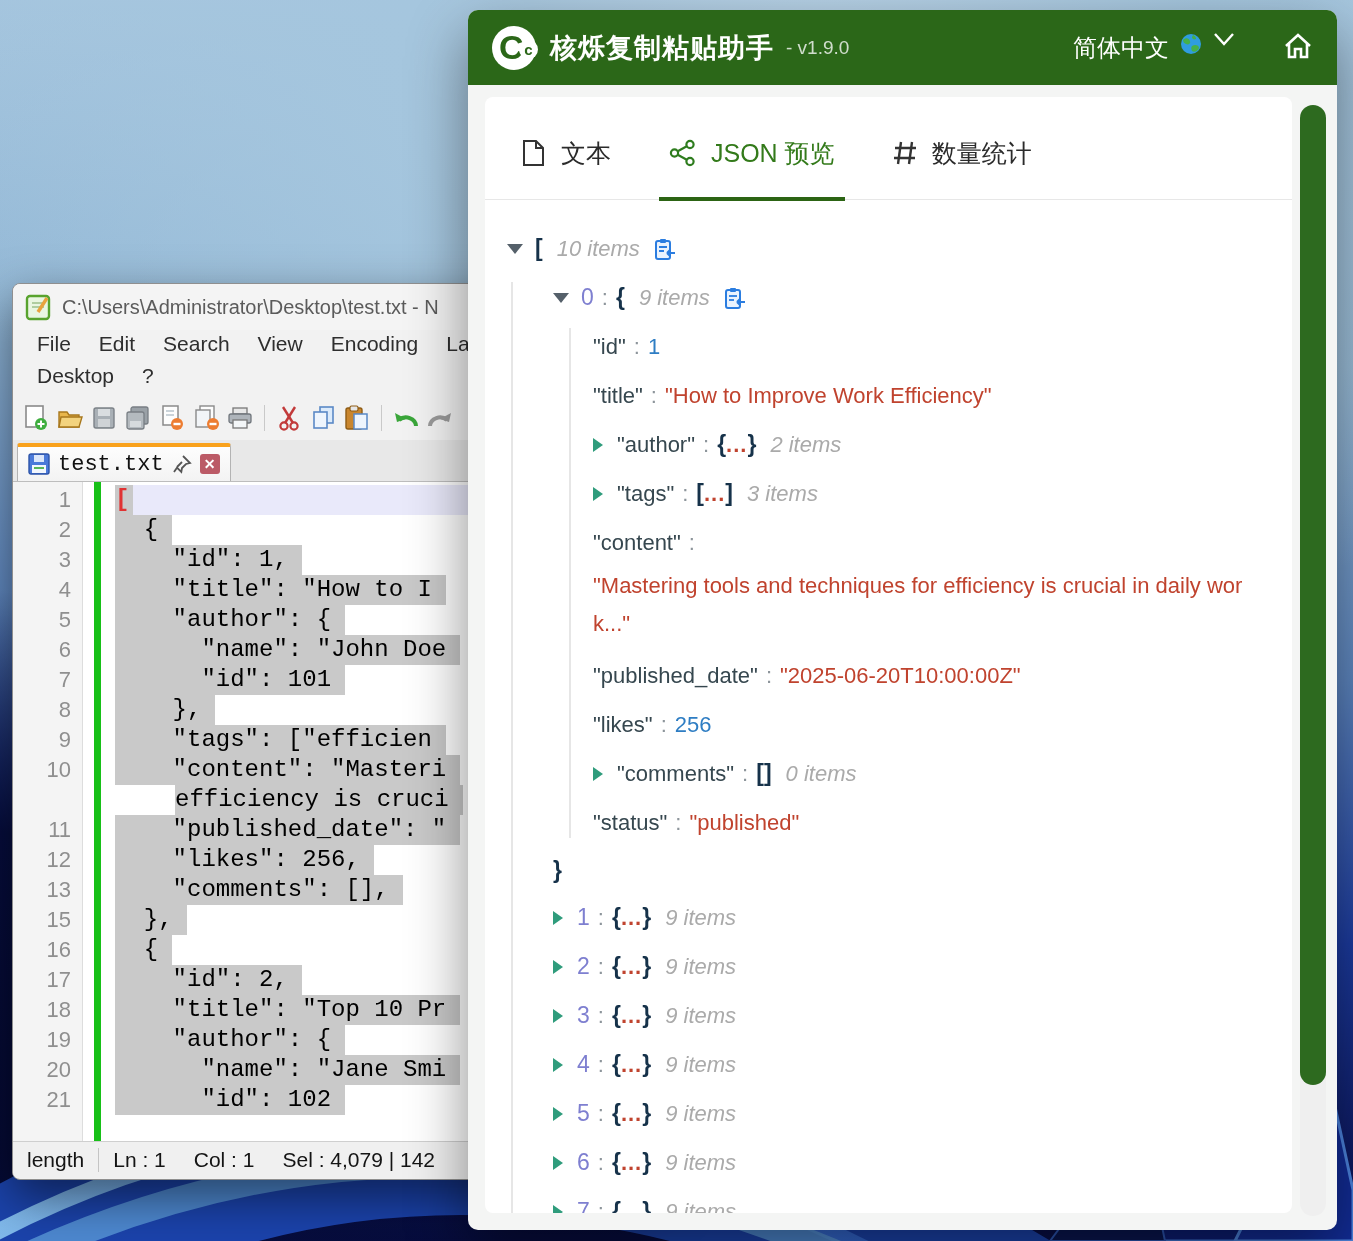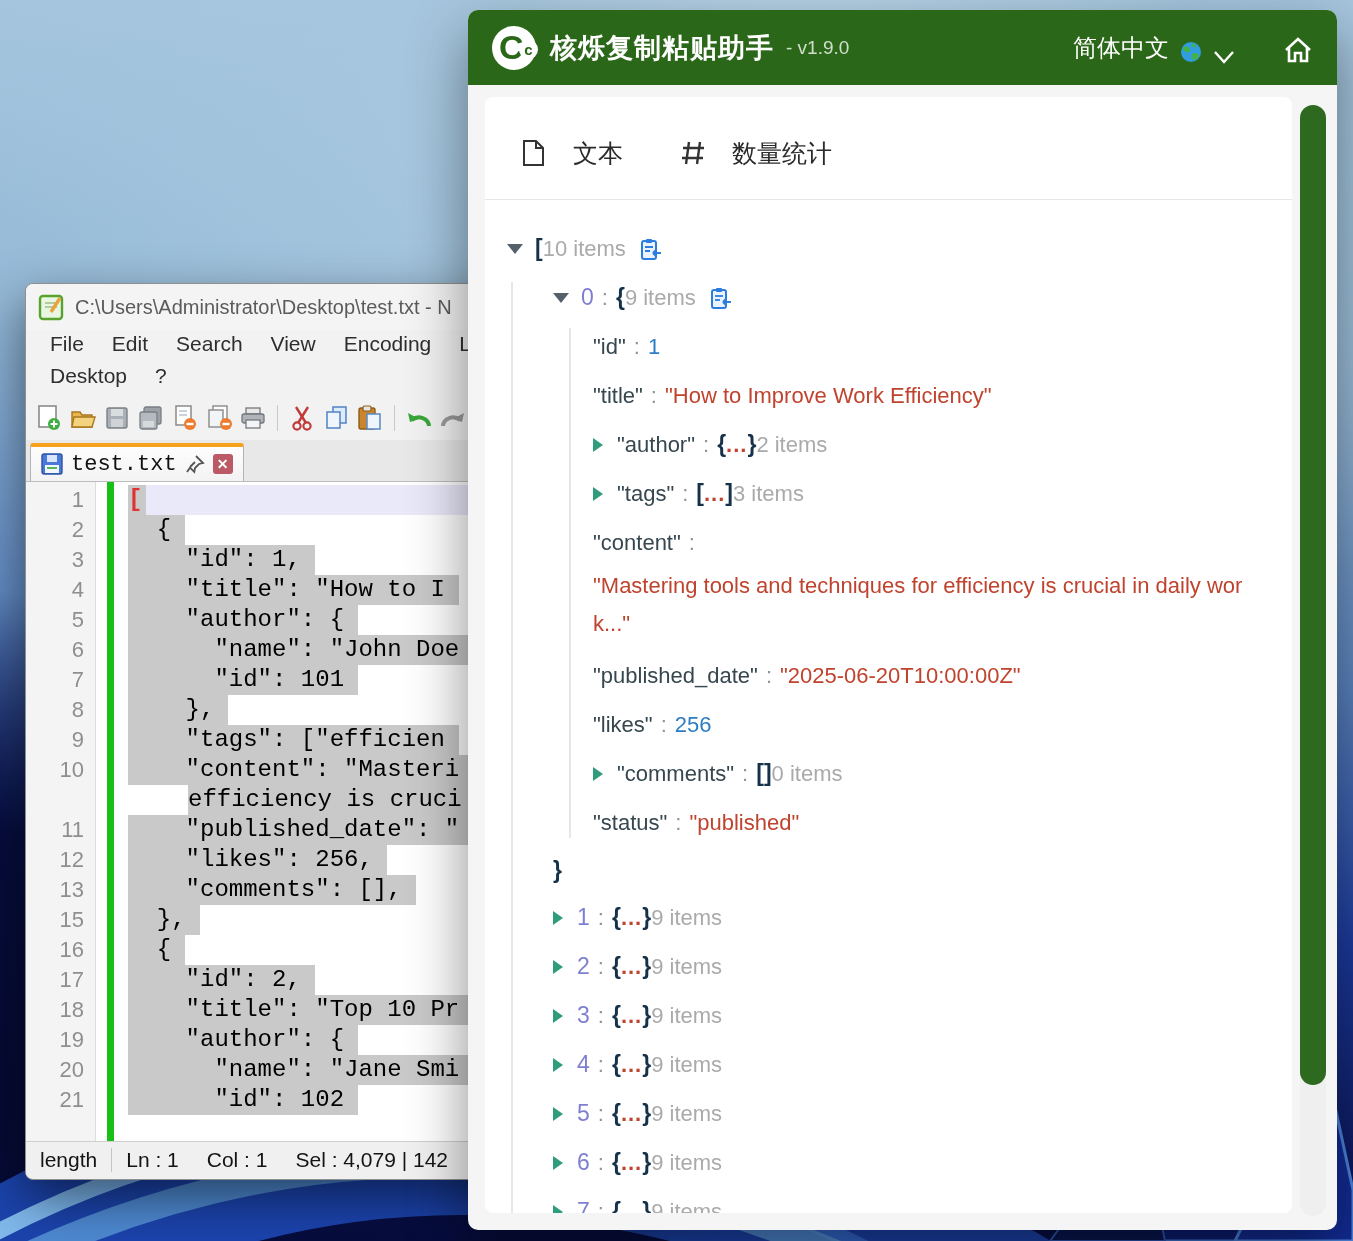--- a/index.html
+++ b/index.html
@@ -8,21 +8,21 @@
   
   .wallpaper { position:absolute; inset:0;
     background:
       radial-gradient(1000px 760px at -12% 88%, #04082e 0%, #060d3d 38%, rgba(6,13,61,0) 68%),
       radial-gradient(1250px 850px at 60% 6%, #bcd6ea 0%, #a5c6de 32%, rgba(165,198,222,0) 72%),
       linear-gradient(183deg, #a9c8e0 0%, #93b8d6 28%, #5d86c0 52%, #1c3ba0 72%, #0a1254 92%, #060b38 100%);
   }
   .wallpaper svg { position:absolute; left:0; top:0; }
 
   
-  .npp { position:absolute; left:25px; top:283px; width:655px; height:897px;
+  .npp { position:absolute; left:12px; top:283px; width:655px; height:897px;
     background:#f2f2f2; border:1px solid #8f8f8f; border-radius:8px;
     box-shadow:0 18px 48px rgba(0,0,0,.5); overflow:hidden; z-index:2; }
   .npp-titlebar { height:46px; display:flex; align-items:center; padding-left:12px; gap:10px;
     background:#f4f4f4; }
   .npp-title { font-size:20px; color:#5b5b5b; white-space:nowrap; }
   .npp-menus { padding:2px 0 0 10px; }
   .npp-menurow { display:flex; height:32px; align-items:flex-start; }
   .menu-item { font-size:21px; color:#2e2e2e; padding:0 14px; white-space:nowrap; }
   .npp-toolbar { height:44px; display:flex; align-items:center; padding-left:8px; gap:4px; background:#f2f2f2; }
   .tb-btn { width:30px; height:30px; display:flex; align-items:center; justify-content:center; }
@@ -59,28 +59,28 @@
     background:#f4f5f4; box-shadow:0 24px 60px rgba(0,0,0,.45); z-index:5; }
   .cc-header { height:75px; background:#2b6718; border-radius:10px 10px 0 0; display:flex;
     align-items:center; padding:0 24px; }
   .cc-logo { position:relative; width:44px; height:44px; background:#fff; border-radius:50%; margin-right:14px; }
   .cc-logo .bigC { position:absolute; left:7px; top:2px; font-size:34px; font-weight:900; color:#2b6718; }
   .cc-logo .subdisc { position:absolute; right:-2px; top:14px; width:19px; height:19px; background:#fff;
     border-radius:50%; display:flex; align-items:center; justify-content:center; }
   .cc-logo .smallc { font-size:15px; font-weight:900; color:#2b6718; line-height:1; }
   .cc-title { font-size:27px; font-weight:700; color:#fff; letter-spacing:1px; }
   .cc-ver { font-size:19px; color:rgba(255,255,255,.78); margin-left:12px; }
-  .cc-right { margin-left:auto; display:flex; align-items:flex-end; gap:10px; }
+  .cc-right { margin-left:auto; display:flex; align-items:flex-start; gap:10px; }
   .cc-lang { font-size:24px; color:#fff; }
   .cc-home { margin-left:38px; display:flex; }
 
   .cc-card { position:absolute; left:17px; top:87px; width:807px; height:1116px; background:#fff;
     border-radius:8px; overflow:hidden; }
   .cc-tabs { display:flex; gap:58px; padding:34px 0 0 36px; height:103px; border-bottom:1px solid #e7e7e7; }
-  .cc-tab { position:relative; display:flex; align-items:center; gap:27px; font-size:25px; color:#2b2b2b; height:44px; }
+  .cc-tab { position:relative; display:flex; align-items:center; gap:15px; font-size:25px; color:#2b2b2b; height:44px; }
   .cc-tab.active { color:#337a1a; }
   .cc-tab.active::after { content:""; position:absolute; left:-10px; right:-10px; bottom:-26px; height:4px; background:#2c6414; }
 
   .tree { position:relative; padding:24px 28px 0 22px; font-size:22px; color:#36474f; }
   .guide { position:absolute; width:2px; background:#e6e6e6; }
   .g1 { left:26px; top:82px; height:938px; }
   .g2 { left:84px; top:128px; height:510px; }
   .trow { height:49px; display:flex; align-items:center; position:relative; }
   .lvl1 { padding-left:46px; }
   .lvl2 { padding-left:86px; }
@@ -88,21 +88,21 @@
     border-top:10px solid #55606a; margin-right:12px; }
   .arr-closed { width:0; height:0; border-top:7px solid transparent; border-bottom:7px solid transparent;
     border-left:10px solid #2f9c7c; margin-right:14px; }
   .k { color:#36474f; }
   .colon { color:#8d959b; padding:0 8px; }
   .idx { color:#7e7fd0; font-size:23px; }
   .brace { color:#16324a; font-weight:bold; font-size:23px; }
   .dots { color:#c0432e; font-weight:bold; letter-spacing:1px; }
   .v-num { color:#2e7dc3; }
   .v-str { color:#c0432e; }
-  .items { color:#aaa; }
+  .items { color:#aaa; font-style:italic; margin-left:14px; }
   .copyic { margin-left:12px; display:flex; }
   .content-block { margin-left:86px; }
   .content-key { height:49px; display:flex; align-items:center; }
   .content-val { width:676px; line-height:38px; word-break:break-all; color:#c0432e; margin-bottom:8px; }
   .close-row { height:46px; }
 
   .cc-track { position:absolute; right:11px; top:95px; width:26px; height:1111px; background:#efefef; border-radius:13px; }
   .cc-thumb { position:absolute; right:11px; top:95px; width:26px; height:980px; background:#2d6a1f; border-radius:13px; }
 
   svg { display:block; }
@@ -411,20 +411,30 @@
 
   <div class="cc-card">
     <div class="cc-tabs">
       <div class="cc-tab">
         <svg width="25" height="28" viewBox="0 0 25 28">
           <path d="M3,2 H15 L22,9 V26 H3 Z" fill="none" stroke="#333" stroke-width="2"></path>
           <path d="M15,2 V9 H22" fill="none" stroke="#333" stroke-width="2"></path>
         </svg>
         <span>文本</span>
       </div>
+      <div class="cc-tab active">
+        <svg width="27" height="28" viewBox="0 0 27 28">
+          <circle cx="5.5" cy="14" r="3.6" fill="none" stroke="#2f7d1f" stroke-width="2.2"></circle>
+          <circle cx="21" cy="5.5" r="3.6" fill="none" stroke="#2f7d1f" stroke-width="2.2"></circle>
+          <circle cx="21" cy="22.5" r="3.6" fill="none" stroke="#2f7d1f" stroke-width="2.2"></circle>
+          <line x1="8.7" y1="12.2" x2="17.8" y2="7.2" stroke="#2f7d1f" stroke-width="2.2"></line>
+          <line x1="8.7" y1="15.8" x2="17.8" y2="20.8" stroke="#2f7d1f" stroke-width="2.2"></line>
+        </svg>
+        <span>JSON 预览</span>
+      </div>
       <div class="cc-tab">
         <svg width="24" height="26" viewBox="0 0 24 26">
           <line x1="8" y1="2" x2="5" y2="24" stroke="#333" stroke-width="2.4"></line>
           <line x1="19" y1="2" x2="16" y2="24" stroke="#333" stroke-width="2.4"></line>
           <line x1="2" y1="8" x2="23" y2="8" stroke="#333" stroke-width="2.4"></line>
           <line x1="1" y1="18" x2="22" y2="18" stroke="#333" stroke-width="2.4"></line>
         </svg>
         <span>数量统计</span>
       </div>
     </div>

